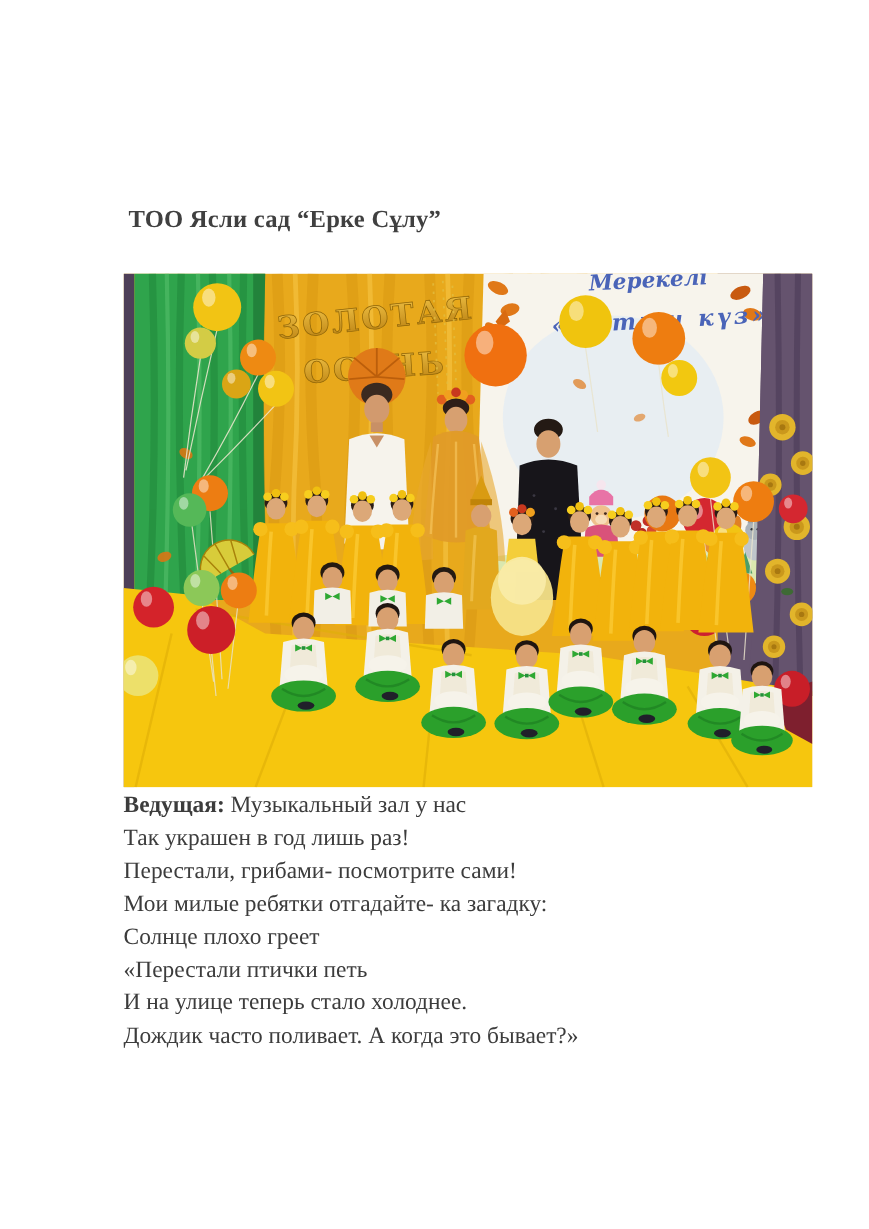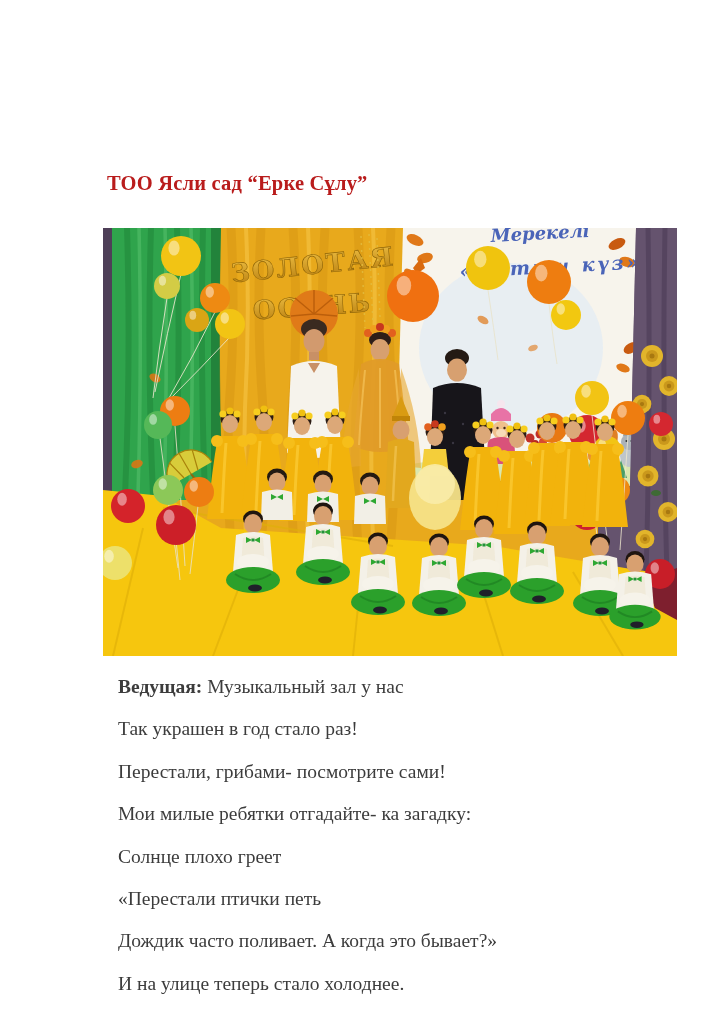--- a/index.html
+++ b/index.html
@@ -2,31 +2,31 @@
 <html><head>
 <meta charset="utf-8">
 <style>
   html,body{margin:0;padding:0;}
   body{
     width:724px;height:1024px;background:#ffffff;position:relative;overflow:hidden;
     font-family:"Liberation Serif","DejaVu Serif",serif;color:#3C3C3C;
   }
   .doc-title{
     position:absolute;left:107px;top:172px;margin:0;
-    font-size:20.5px;font-weight:bold;letter-spacing:0.2px;color:#b91c1c;
+    font-size:20.5px;font-weight:bold;letter-spacing:0.2px;color:#404040;
   }
   .photo-frame{
     position:absolute;left:103px;top:228px;width:574px;height:428px;margin:0;
     line-height:0;
   }
   .script-block{
     position:absolute;left:103px;top:658px;width:560px;
     font-size:19.5px;line-height:27.4px;color:#3C3C3C;
   }
-  .script-block p{margin:15px;padding:0;}
+  .script-block p{margin:0;padding:0;}
   .lead{font-weight:bold;}
   .lead.u{text-decoration:underline;}
   .tail{font-weight:bold;}
   svg text{user-select:none;}
 </style>
 </head>
 <body>
 
 <h1 class="doc-title">ТОО Ясли сад “Ерке Сұлу”</h1>
 
@@ -371,20 +371,20 @@
     <use href="#bl" transform="translate(96,264) scale(1.5)" fill="#ED7D12"></use>
     <use href="#bl" transform="translate(25,278) scale(1.7)" fill="#D4232A"></use>
     <use href="#bl" transform="translate(73,297) scale(2.0)" fill="#CC1F28"></use>
     <use href="#bl" transform="translate(12,335) scale(1.7)" fill="#EDE06A"></use>
   </g>
 </svg>
 </figure>
 
 <section class="script-block">
   <p><b class="lead">Ведущая:</b><span> Музыкальный зал у нас</span><b class="tail"></b></p>
-  <p><b class="lead"></b><span>Так украшен в год стало раз!</span><b class="tail"></b></p>
+  <p><b class="lead"></b><span>Так украшен в год лишь раз!</span><b class="tail"></b></p>
   <p><b class="lead"></b><span>Перестали, грибами- посмотрите сами!</span><b class="tail"></b></p>
   <p><b class="lead"></b><span>Мои милые ребятки отгадайте- ка загадку:</span><b class="tail"></b></p>
   <p><b class="lead"></b><span>Солнце плохо греет</span><b class="tail"></b></p>
   <p><b class="lead"></b><span>«Перестали птички петь</span><b class="tail"></b></p>
+  <p><b class="lead"></b><span>И на улице теперь стало холоднее.</span><b class="tail"></b></p>
   <p><b class="lead"></b><span>Дождик часто поливает. А когда это бывает?»</span><b class="tail"></b></p>
-  <p><b class="lead"></b><span>И на улице теперь стало холоднее.</span><b class="tail"></b></p>
 </section>
 
 </body></html>

